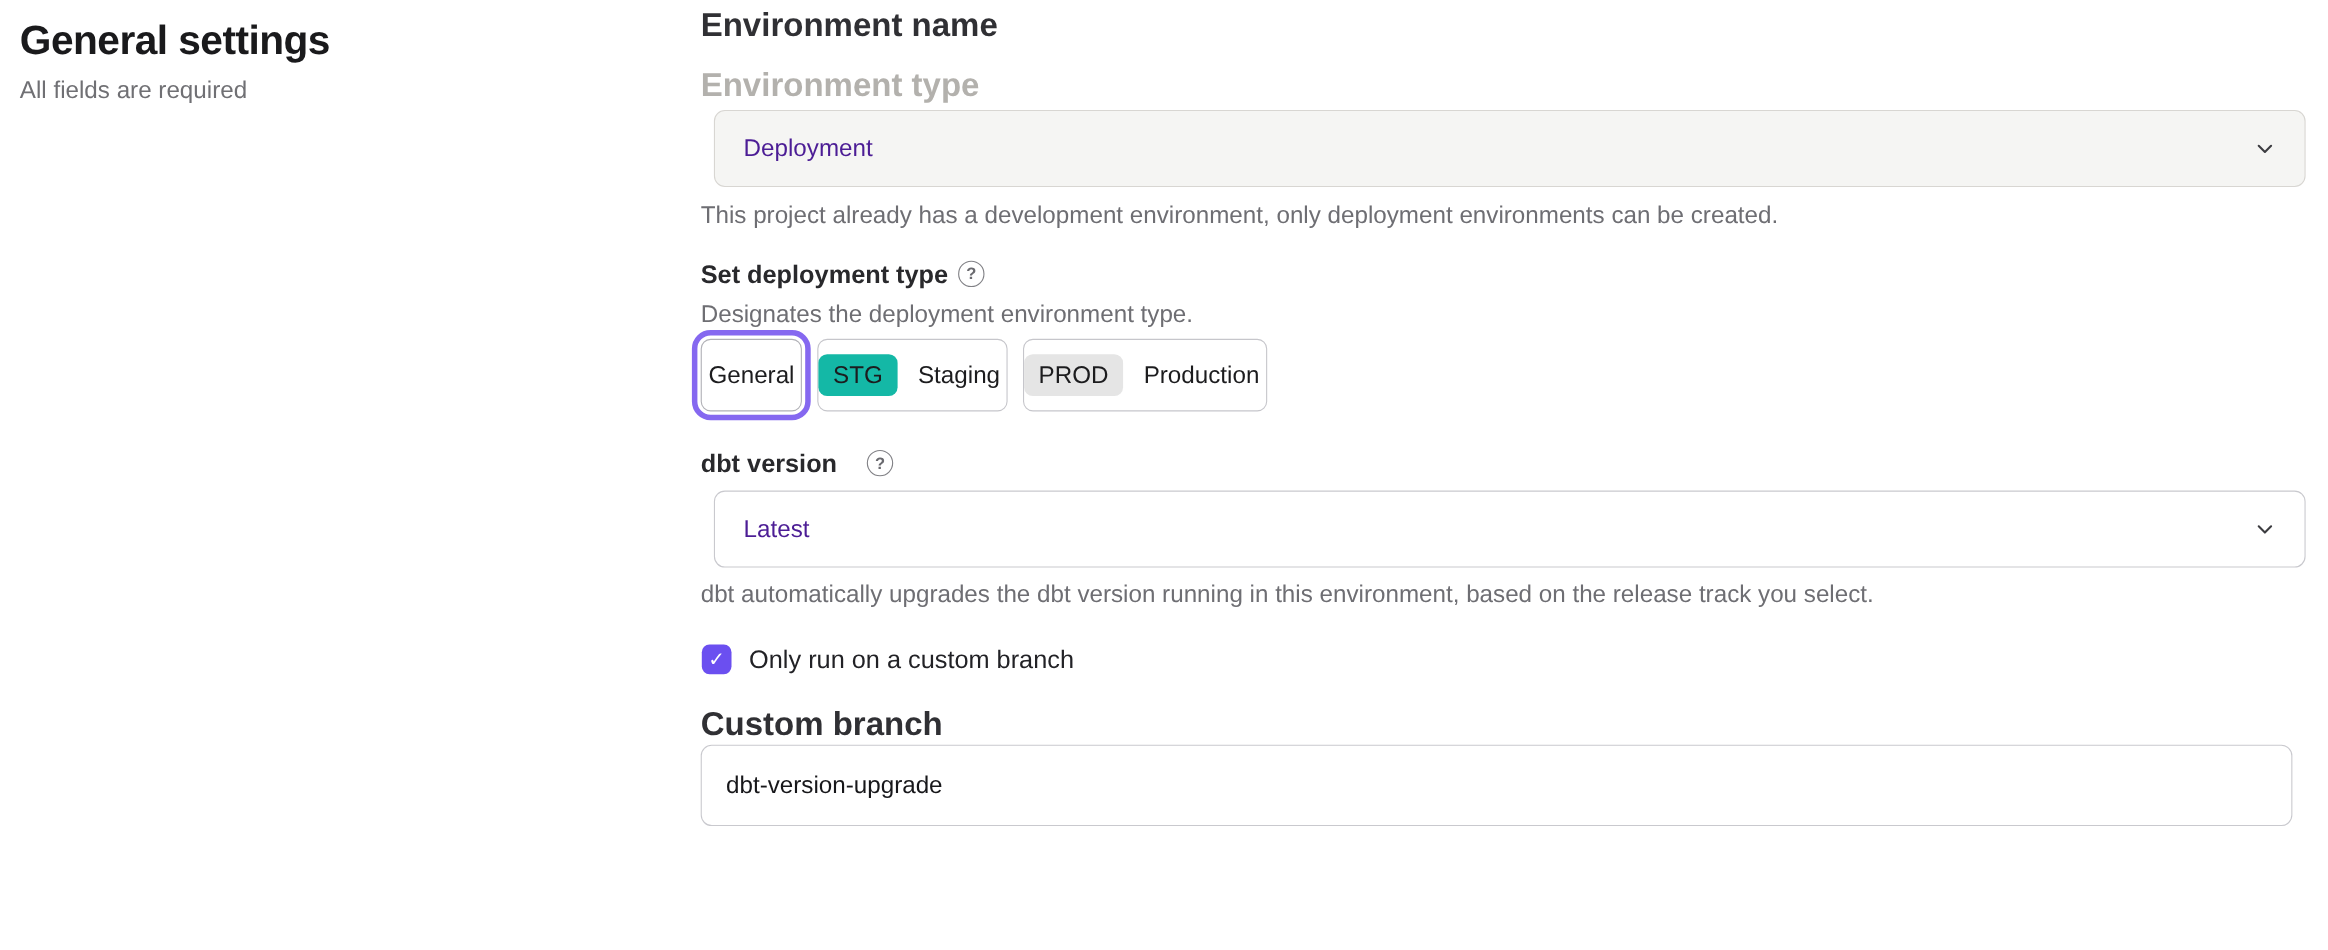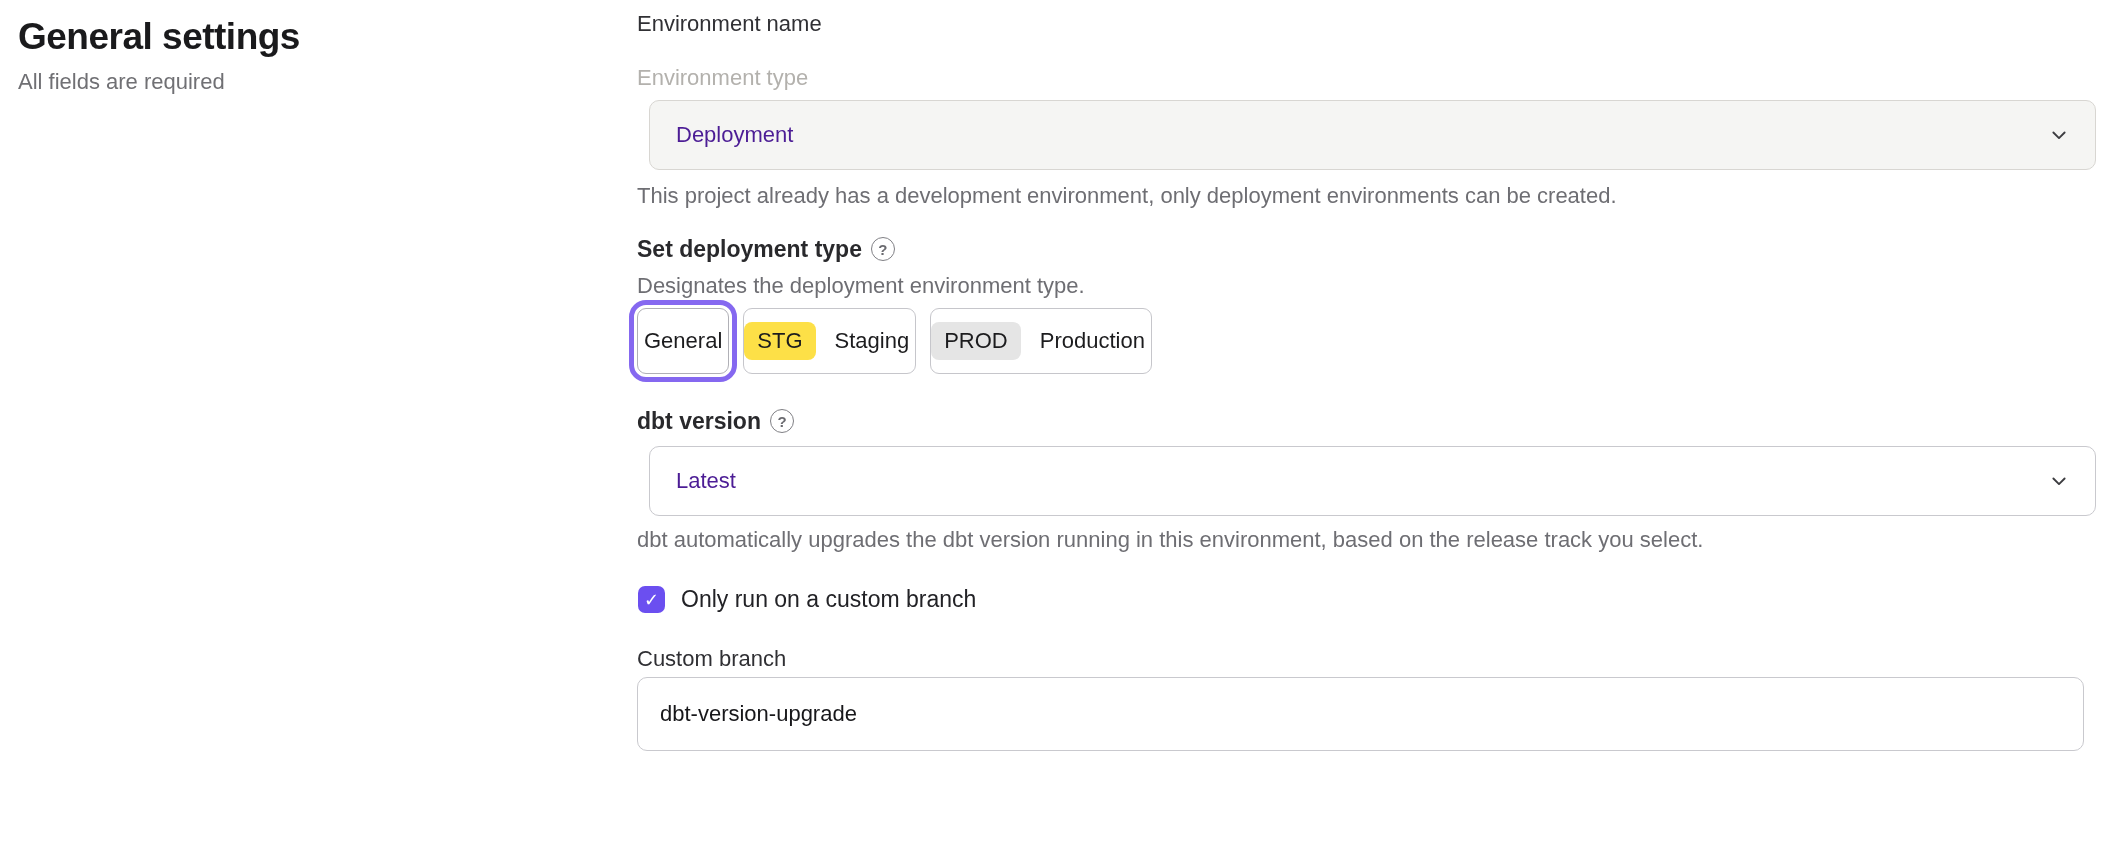--- a/index.html
+++ b/index.html
@@ -40,22 +40,22 @@
 
   
   .form-col {
     position: absolute;
     left: 637px;
     top: 10px;
     width: 1447px;
   }
 
   .field-label {
-    font-size: 22px;
-    font-weight: 400;
+    font-size: 30px;
+    font-weight: 700;
     color: #303034;
     line-height: 28px;
   }
   .field-label.disabled { color: #b3b1ad; }
   .field-label.strong { font-size: 23px; font-weight: 700; color: #29292c; line-height: 30px; display: flex; align-items: center; }
 
   .help-icon {
     display: inline-flex;
     align-items: center;
     justify-content: center;
@@ -149,24 +149,24 @@
   }
   .badge {
     display: inline-flex;
     align-items: center;
     justify-content: center;
     padding: 6px 13px;
     border-radius: 8px;
     font-size: 22px;
     color: #1c1c1e;
   }
-  .badge.stg  { background: #fde047; }
+  .badge.stg  { background: #14b8a6; }
   .badge.prod { background: #e5e5e5; }
 
-  .dbt-label { margin-top: 32px; }
+  .dbt-label { margin-top: 32px; gap: 18px; }
 
   .checkbox-row {
     margin-top: 32px;
     display: flex;
     align-items: center;
     gap: 16px;
     margin-left: 1px;
   }
   .checkbox {
     width: 27px;

